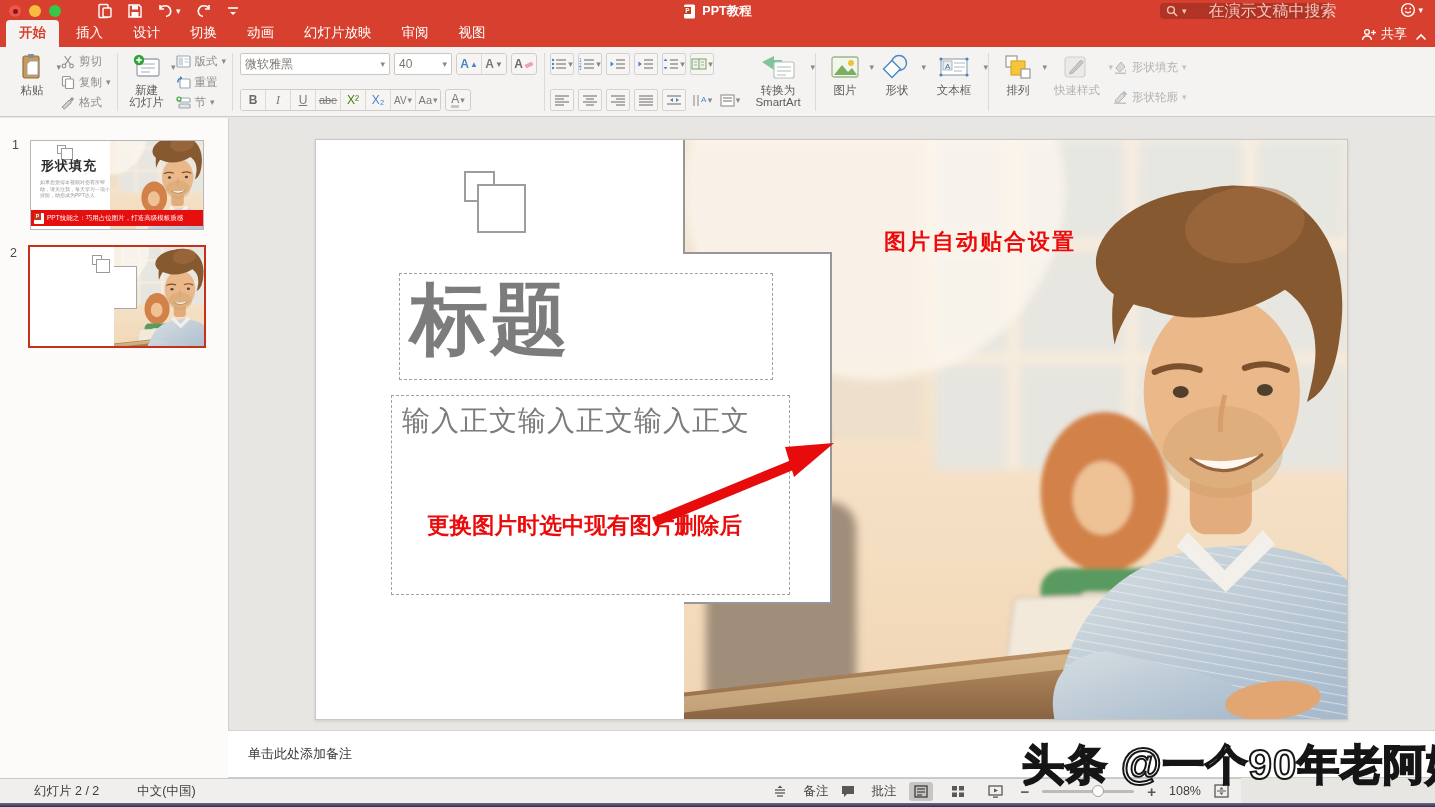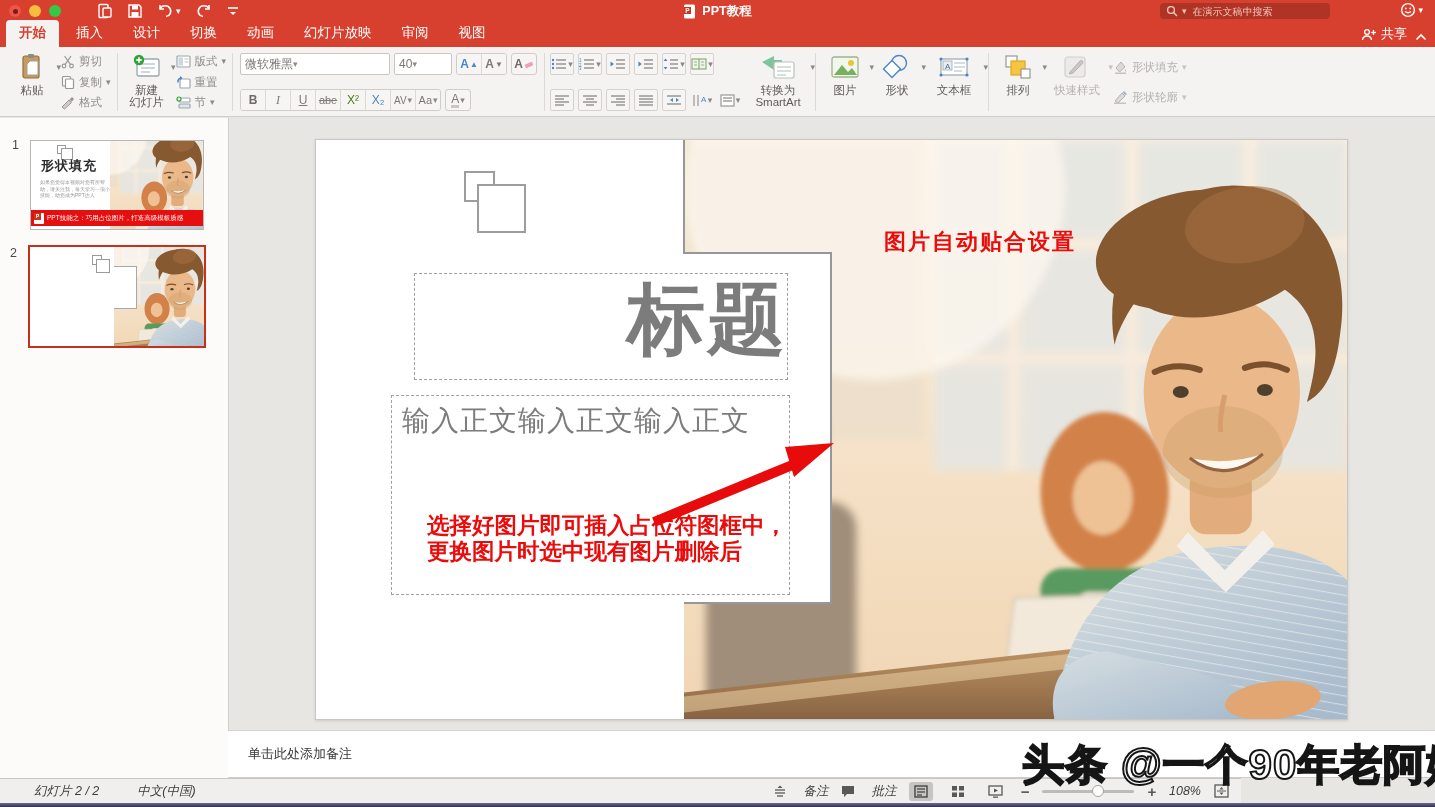--- a/index.html
+++ b/index.html
@@ -11,21 +11,21 @@
   .light{width:12px;height:12px;border-radius:50%;position:relative;}
   .light.red{background:#f0544a;}
   .light.red::after{content:"";position:absolute;left:3.5px;top:3.5px;width:5px;height:5px;border-radius:50%;background:#7e1d13;}
   .light.yellow{background:#f8bd3e;}
   .light.green{background:#34c748;}
   .qa{display:flex;align-items:center;gap:14px;margin-left:36px;}
   .qa svg{display:block;}
   .title-group{position:absolute;left:0;right:0;top:0;height:22px;display:flex;align-items:center;justify-content:center;gap:6px;pointer-events:none;}
   .title-group .tt{color:#fff;font-size:12.5px;font-weight:bold;}
   .searchbox{position:absolute;right:105px;top:3px;width:158px;height:16px;background:rgba(0,0,0,.18);border-radius:4px;display:flex;align-items:center;padding:0 6px;gap:4px;}
-  .searchbox input{flex:1;background:transparent;border:none;outline:none;font-size:10px;color:#fff;}
+  .searchbox input{flex:1;background:transparent;border:none;outline:none;font-size:16px;color:#fff;margin-left:16px;}
   .searchbox input::placeholder{color:#f2c7bf;}
   .smiley{position:absolute;right:12px;top:2px;display:flex;align-items:center;gap:2px;}
   
   .tabbar{position:absolute;left:0;top:22px;width:1435px;height:25px;background:#d7402e;display:flex;align-items:flex-end;}
   .tabs{display:flex;margin-left:6px;gap:4px;}
   .tab{padding:4px 13px 5px 13px;font-size:13.5px;color:#fff;border-radius:4px 4px 0 0;cursor:default;}
   .tab--active{background:#f5f3f1;color:#d7402e;font-weight:bold;}
   .share{position:absolute;right:28px;bottom:4px;display:flex;align-items:center;gap:5px;color:#fff;font-size:13px;}
   .collapse{position:absolute;right:8px;bottom:6px;}
   
@@ -35,21 +35,21 @@
   .bbtn .bicon{height:32px;display:flex;align-items:center;justify-content:center;}
   .blabel{font-size:11.5px;color:#5e5b58;line-height:12px;text-align:center;white-space:pre-line;margin-top:1px;}
   .blabel.dis{color:#b4b1ae;}
   .dd{font-size:9px;color:#8b8885;line-height:9px;}
   .dd.abs{position:absolute;right:-3px;top:13px;}
   .smallcol{display:flex;flex-direction:column;justify-content:space-between;padding:2px 0;}
   .sbtn{display:flex;align-items:center;gap:4px;font-size:11.5px;color:#8b8885;height:19px;padding:0 3px;}
   .sbtn .lab{color:#908d8a;}
   .fontblock{display:flex;flex-direction:column;justify-content:space-between;padding:3px 4px;}
   .frow{display:flex;align-items:center;gap:4px;}
-  .combo{display:flex;align-items:center;background:#fff;border:1px solid #c9c6c3;border-radius:2px;height:20px;padding:0 4px;font-size:12px;color:#7a7773;}
+  .combo{display:flex;align-items:center;justify-content:space-between;background:#fff;border:1px solid #c9c6c3;border-radius:2px;height:20px;padding:0 4px;font-size:12px;color:#7a7773;}
   .chipgrp{display:flex;border:1px solid #cfccc9;border-radius:3px;overflow:hidden;}
   .chip{display:flex;align-items:center;justify-content:center;min-width:24px;height:20px;background:#f7f5f3;border-right:1px solid #dcd9d6;font-size:12px;color:#7d7a76;gap:1px;}
   .chip:last-child{border-right:none;}
   .chip b{font-weight:bold;color:#6e6b67;}
   .chip i{font-style:italic;font-family:"Liberation Serif","DejaVu Serif",serif;}
   .chip .u{text-decoration:underline;}
   .chip .st{text-decoration:line-through;font-size:11px;}
   .parablock{display:flex;flex-direction:column;justify-content:space-between;padding:3px 2px;}
   .pbtn{display:flex;align-items:center;justify-content:center;height:20px;min-width:22px;border:1px solid #d4d1ce;background:#f7f5f3;border-radius:2px;gap:1px;}
   .pbtn.noborder{border-color:transparent;background:transparent;}
@@ -69,32 +69,32 @@
   .pptmini{width:10px;height:11px;background:#fff;border-radius:1px;position:relative;flex:none;}
   .pptmini::after{content:"P";position:absolute;left:0;top:0;width:7px;height:7px;background:#c4381c;color:#fff;font-size:5px;font-weight:bold;display:flex;align-items:center;justify-content:center;}
   
   .slide{position:absolute;left:315px;top:139px;width:1031px;height:579px;background:#fff;border:1px solid #c9c7c5;box-shadow:0 1px 3px rgba(0,0,0,.12);overflow:hidden;}
   .photo-wrap{position:absolute;left:368px;top:0;width:663px;height:579px;}
   .photo-wrap svg{width:100%;height:100%;display:block;}
   .photo-edge{position:absolute;left:367px;top:0;width:2px;height:114px;background:#97979a;}
   .notch{position:absolute;left:368px;top:112px;width:148px;height:352px;background:#fff;border:2px solid #97979a;border-left:none;box-sizing:border-box;}
   .logo-sq{position:absolute;border:2px solid #9d9d9d;}
   .ph-box{position:absolute;border:1px dashed #a0a0a0;}
-  .ph-title{left:98px;top:133px;width:372px;height:105px;text-align:right;}
+  .ph-title{left:83px;top:133px;width:372px;height:105px;}
   .ph-title .txt{font-size:78px;font-weight:900;color:#7c7c7c;line-height:1.02;padding:6px 0 0 10px;letter-spacing:2px;}
   .ph-body{left:75px;top:255px;width:397px;height:198px;}
   .ph-body .txt{font-size:28px;color:#7c7c7c;padding:6px 0 0 10px;letter-spacing:1px;}
   .red-caption{position:absolute;left:568px;top:87px;font-size:22px;font-weight:bold;color:#ec0b0b;letter-spacing:2px;}
   .red-note{position:absolute;left:111px;top:373px;font-size:22.5px;line-height:25.5px;color:#ec0b0b;font-weight:600;white-space:nowrap;}
   .arrow-svg{position:absolute;left:328px;top:294px;width:200px;height:100px;}
   
   .notesbar{position:absolute;left:228px;top:730px;width:1207px;height:48px;background:#fff;border-top:1px solid #d6d4d2;border-bottom:1px solid #cfcdcb;box-sizing:border-box;}
   .notesbar .ph{margin:14px 0 0 20px;font-size:13px;color:#3a3836;}
   .watermark{position:absolute;left:1022px;top:737px;font-size:42px;font-weight:bold;letter-spacing:1px;color:#fcfcfc;-webkit-text-stroke:2px #151515;z-index:30;pointer-events:none;white-space:nowrap;}
-  .statusbar{position:absolute;left:0;top:778px;width:1241px;height:25px;background:#f0efee;border-top:1px solid #c9c7c5;display:flex;align-items:center;font-size:12.5px;color:#3f3d3b;box-sizing:border-box;font-style:italic;}
+  .statusbar{position:absolute;left:0;top:778px;width:1241px;height:25px;background:#f0efee;border-top:1px solid #c9c7c5;display:flex;align-items:center;font-size:12.5px;color:#3f3d3b;box-sizing:border-box;}
   .statusbar .left{display:flex;gap:38px;margin-left:34px;}
   .statusbar .right{margin-left:auto;display:flex;align-items:center;gap:13px;margin-right:12px;}
   .sb-item{display:flex;align-items:center;gap:16px;}
   .viewbtn{width:24px;height:19px;display:flex;align-items:center;justify-content:center;border-radius:3px;}
   .viewbtn.sel{background:#c7c5c3;}
   .zoomtrack{position:relative;width:92px;height:3px;background:#bdbbb9;border-radius:2px;}
   .zoomthumb{position:absolute;left:54%;top:-5px;width:12px;height:12px;border-radius:50%;background:#fdfdfd;border:1px solid #a5a3a1;box-sizing:border-box;}
   .bottomstrip{position:absolute;left:0;top:803px;width:1435px;height:4px;background:linear-gradient(#6a6a8a,#31304f);}
   .ic{display:block;}
 </style>
@@ -712,21 +712,20 @@
     <div class="ph-box ph-title">
       <div class="txt">标题</div>
     </div>
     <div class="ph-box ph-body">
       <div class="txt">输入正文输入正文输入正文</div>
     </div>
 
     <div class="red-caption">图片自动贴合设置</div>
 
     <div class="red-note">
-      <div>选择好图片即可插入占位符图框中，</div>
       <div>更换图片时选中现有图片删除后</div>
     </div>
 
     <svg class="arrow-svg" viewBox="0 0 200 100">
       <line x1="10" y1="88" x2="158" y2="27" stroke="#e80b0b" stroke-width="10"></line>
       <polygon points="190,9 150,43 141,13" fill="#e80b0b"></polygon>
     </svg>
   </div>
 
   <div class="notesbar">

